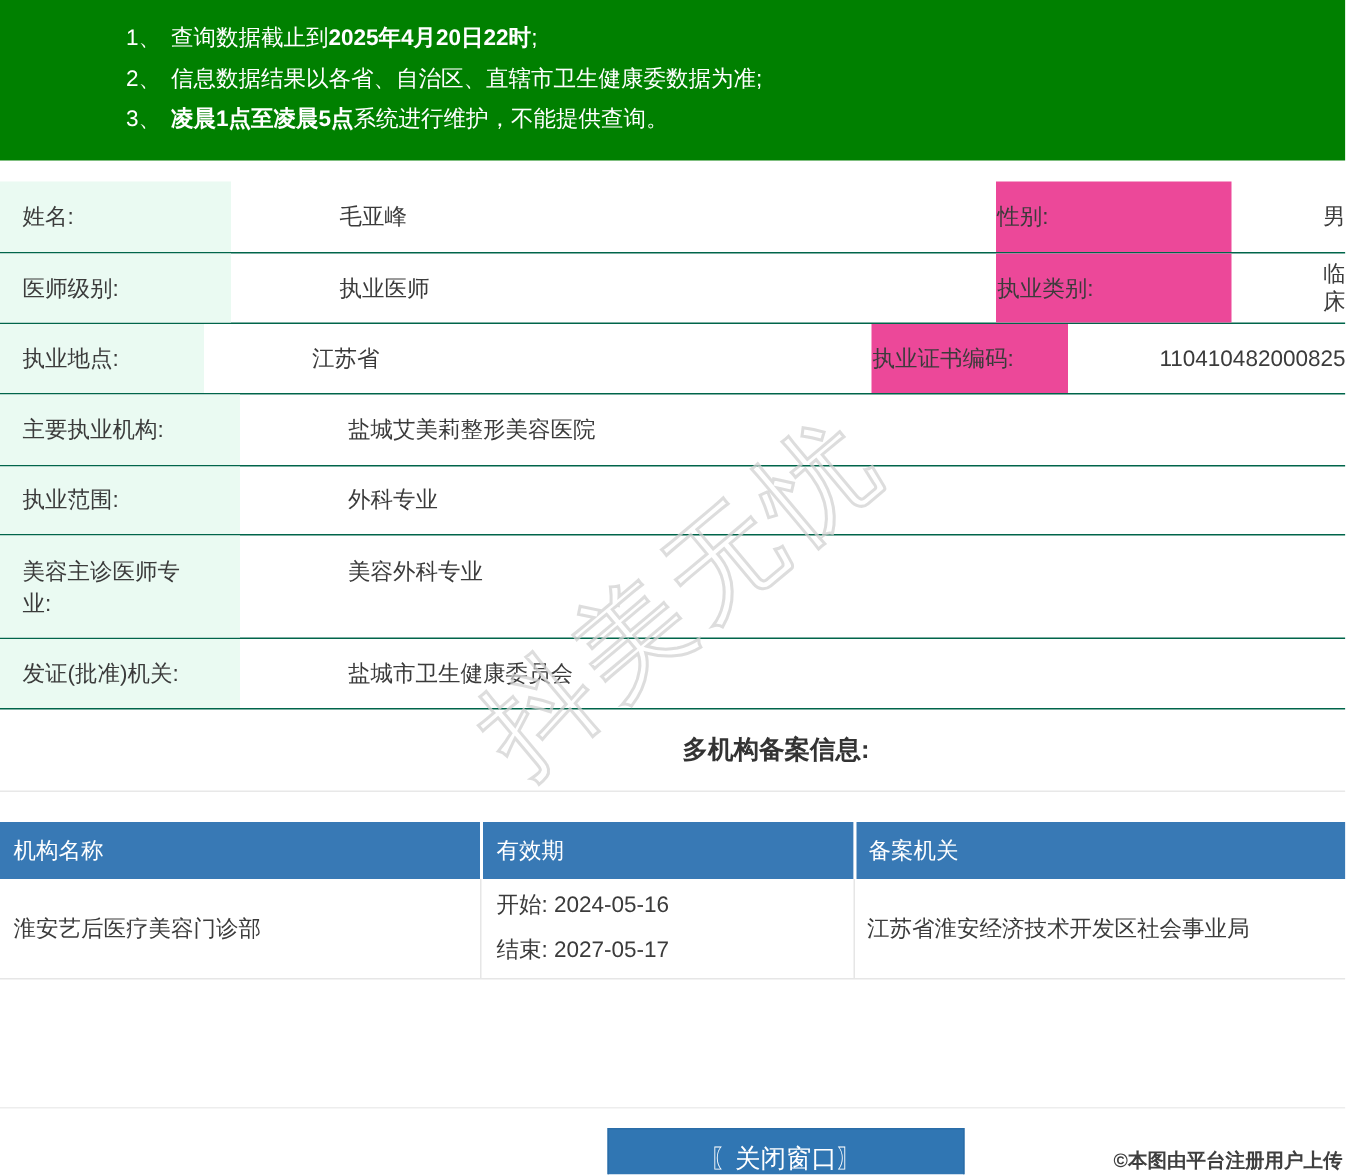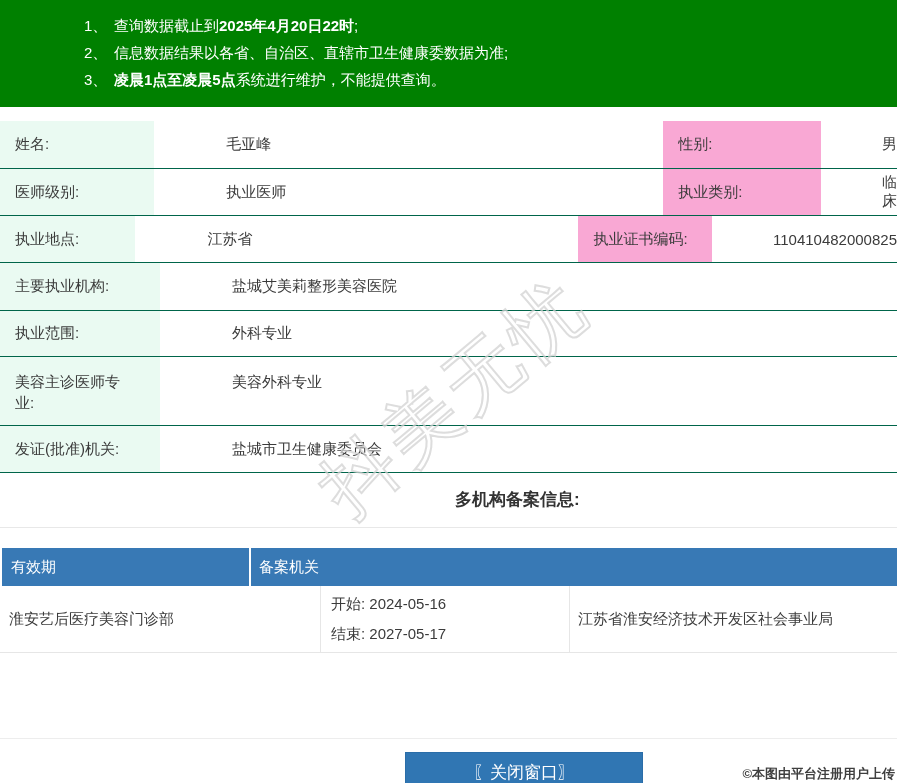--- a/index.html
+++ b/index.html
@@ -40,22 +40,22 @@
   .info-row > div { display: flex; align-items: center; }
   .cell-label {
     width: 160px;
     background: #eafaf2;
     padding-left: 15px;
     padding-right: 28px;
   }
   .cell-value { width: 433px; padding-left: 24px; }
   .cell-label2 {
     width: 165px;
-    background: #f9a8d4;
-    padding-left: 15px;
+    background: #ec4899;
+    padding-left: 1px;
   }
   .cell-value2 { flex: 1; padding-left: 13px; }
   .cell-value-wide { flex: 1; padding-left: 24px; }
   .row-h48 { min-height: 48px; }
   .row-h46 { min-height: 46px; }
   .row-tall { min-height: 69px; }
   .row-tall > div { align-items: flex-start; padding-top: 14px; line-height: 21px; }
 
   
   .section-title-wrap {
@@ -209,20 +209,21 @@
   </div>
 
   <div class="section-title-wrap">
     <span class="section-title">多机构备案信息:</span>
   </div>
 
   <div class="gap2"></div>
 
   <div class="filing-table">
     <div class="filing-header">
+      <div class="fh-c1">机构名称</div>
       <div class="fh-c2">有效期</div>
       <div class="fh-c3">备案机关</div>
     </div>
     <div class="filing-row">
       <div class="fr-c1">淮安艺后医疗美容门诊部</div>
       <div class="fr-c2">
         <div class="period-line">开始: 2024-05-16</div>
         <div class="period-line">结束: 2027-05-17</div>
       </div>
       <div class="fr-c3">江苏省淮安经济技术开发区社会事业局</div>

